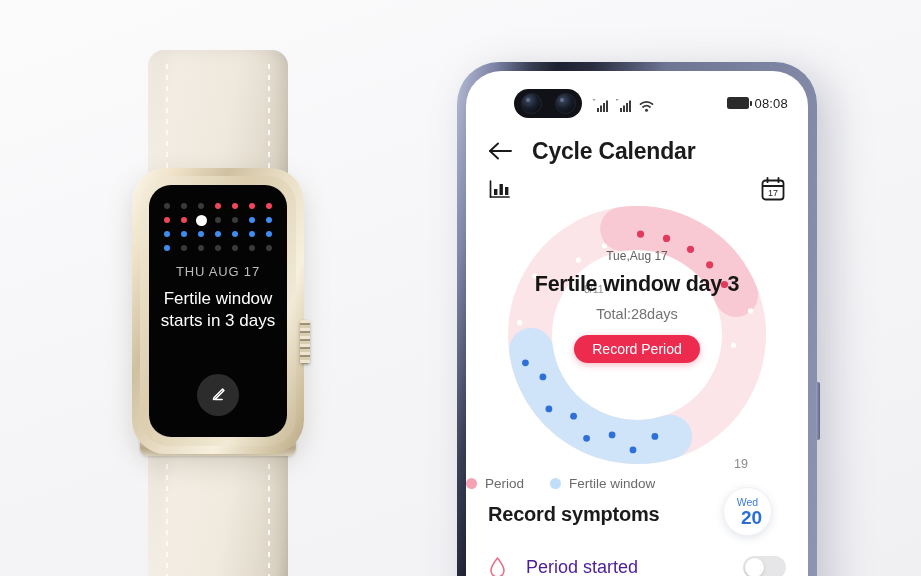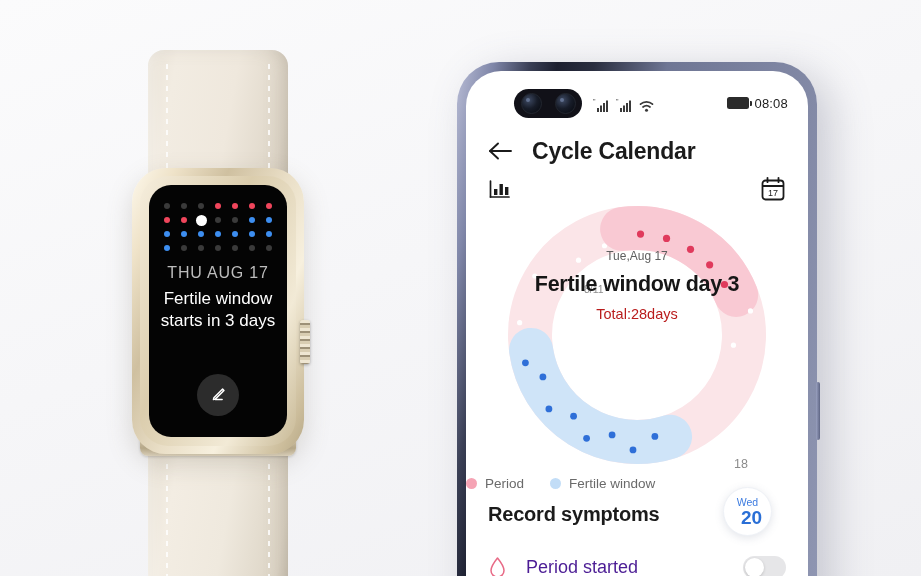--- a/index.html
+++ b/index.html
@@ -138,21 +138,21 @@
   .wdot.blue  { background: #3d8ef0; }
   .wdot.white { width: 11px; height: 11px; background: #ffffff; }
   .wdot.gray  { background: #3a3a3a; }
 
   .w-date {
     position: absolute;
     left: 0; right: 0;
     top: 79px;
     text-align: center;
     color: #bdbdbd;
-    font-size: 16px;
+    font-size: 13px;
     letter-spacing: .8px;
   }
   .w-msg {
     position: absolute;
     left: 4px; right: 4px;
     top: 103px;
     text-align: center;
     color: #ffffff;
     font-size: 17px;
     line-height: 22px;
@@ -337,21 +337,21 @@
   .c-title {
     margin-top: 9px;
     font-size: 21.5px;
     font-weight: bold;
     color: #161616;
     letter-spacing: -.3px;
   }
   .c-total {
     margin-top: 9px;
     font-size: 14.5px;
-    color: #b91c1c;
+    color: #737373;
   }
   .record-btn {
     margin: 13px auto 0;
     width: 126px;
     height: 28px;
     border-radius: 14px;
     background: #ec2b4f;
     color: #ffffff;
     font-size: 14px;
     display: flex;
@@ -620,32 +620,33 @@
             <circle cx="107.5868680414572" cy="217.16510762149238" r="3.4" fill="#2f6fd8"></circle>
             <circle cx="82.90488904131755" cy="209.92057511395205" r="3.4" fill="#2f6fd8"></circle>
             <circle cx="76.90481786281212" cy="177.89387423680745" r="3.4" fill="#2f6fd8"></circle>
             <circle cx="59.41599147826041" cy="163.8210179939618" r="3.4" fill="#2f6fd8"></circle>
             <circle cx="284.46512168512146" cy="111.88224386513991" r="2.6" fill="#ffffff"></circle>
             <circle cx="267.4686238507225" cy="146.1392609369624" r="2.6" fill="#ffffff"></circle>
           </svg>
 
         <div class="arc-label">8/11</div>
 
-        <div class="day-plain">18</div>
+        <div class="day-plain">19</div>
 
         <div class="day-bubble selected">
           <div class="bub-wd">Wed</div>
           <div class="bub-num">20</div>
         </div>
       </div>
 
       <div class="center-stack">
         <div class="c-date">Tue,Aug 17</div>
         <div class="c-title">Fertile window day 3</div>
         <div class="c-total">Total:28days</div>
+        <div class="record-btn">Record Period</div>
       </div>
 
       <div class="legend" id="legend-row">
           <div class="lg-item">
             <div class="lg-dot" style="background: rgb(245, 163, 180);"></div>
             <div class="lg-text">Period</div>
           </div>
           <div class="lg-item">
             <div class="lg-dot" style="background: rgb(194, 221, 247);"></div>
             <div class="lg-text">Fertile window</div>

